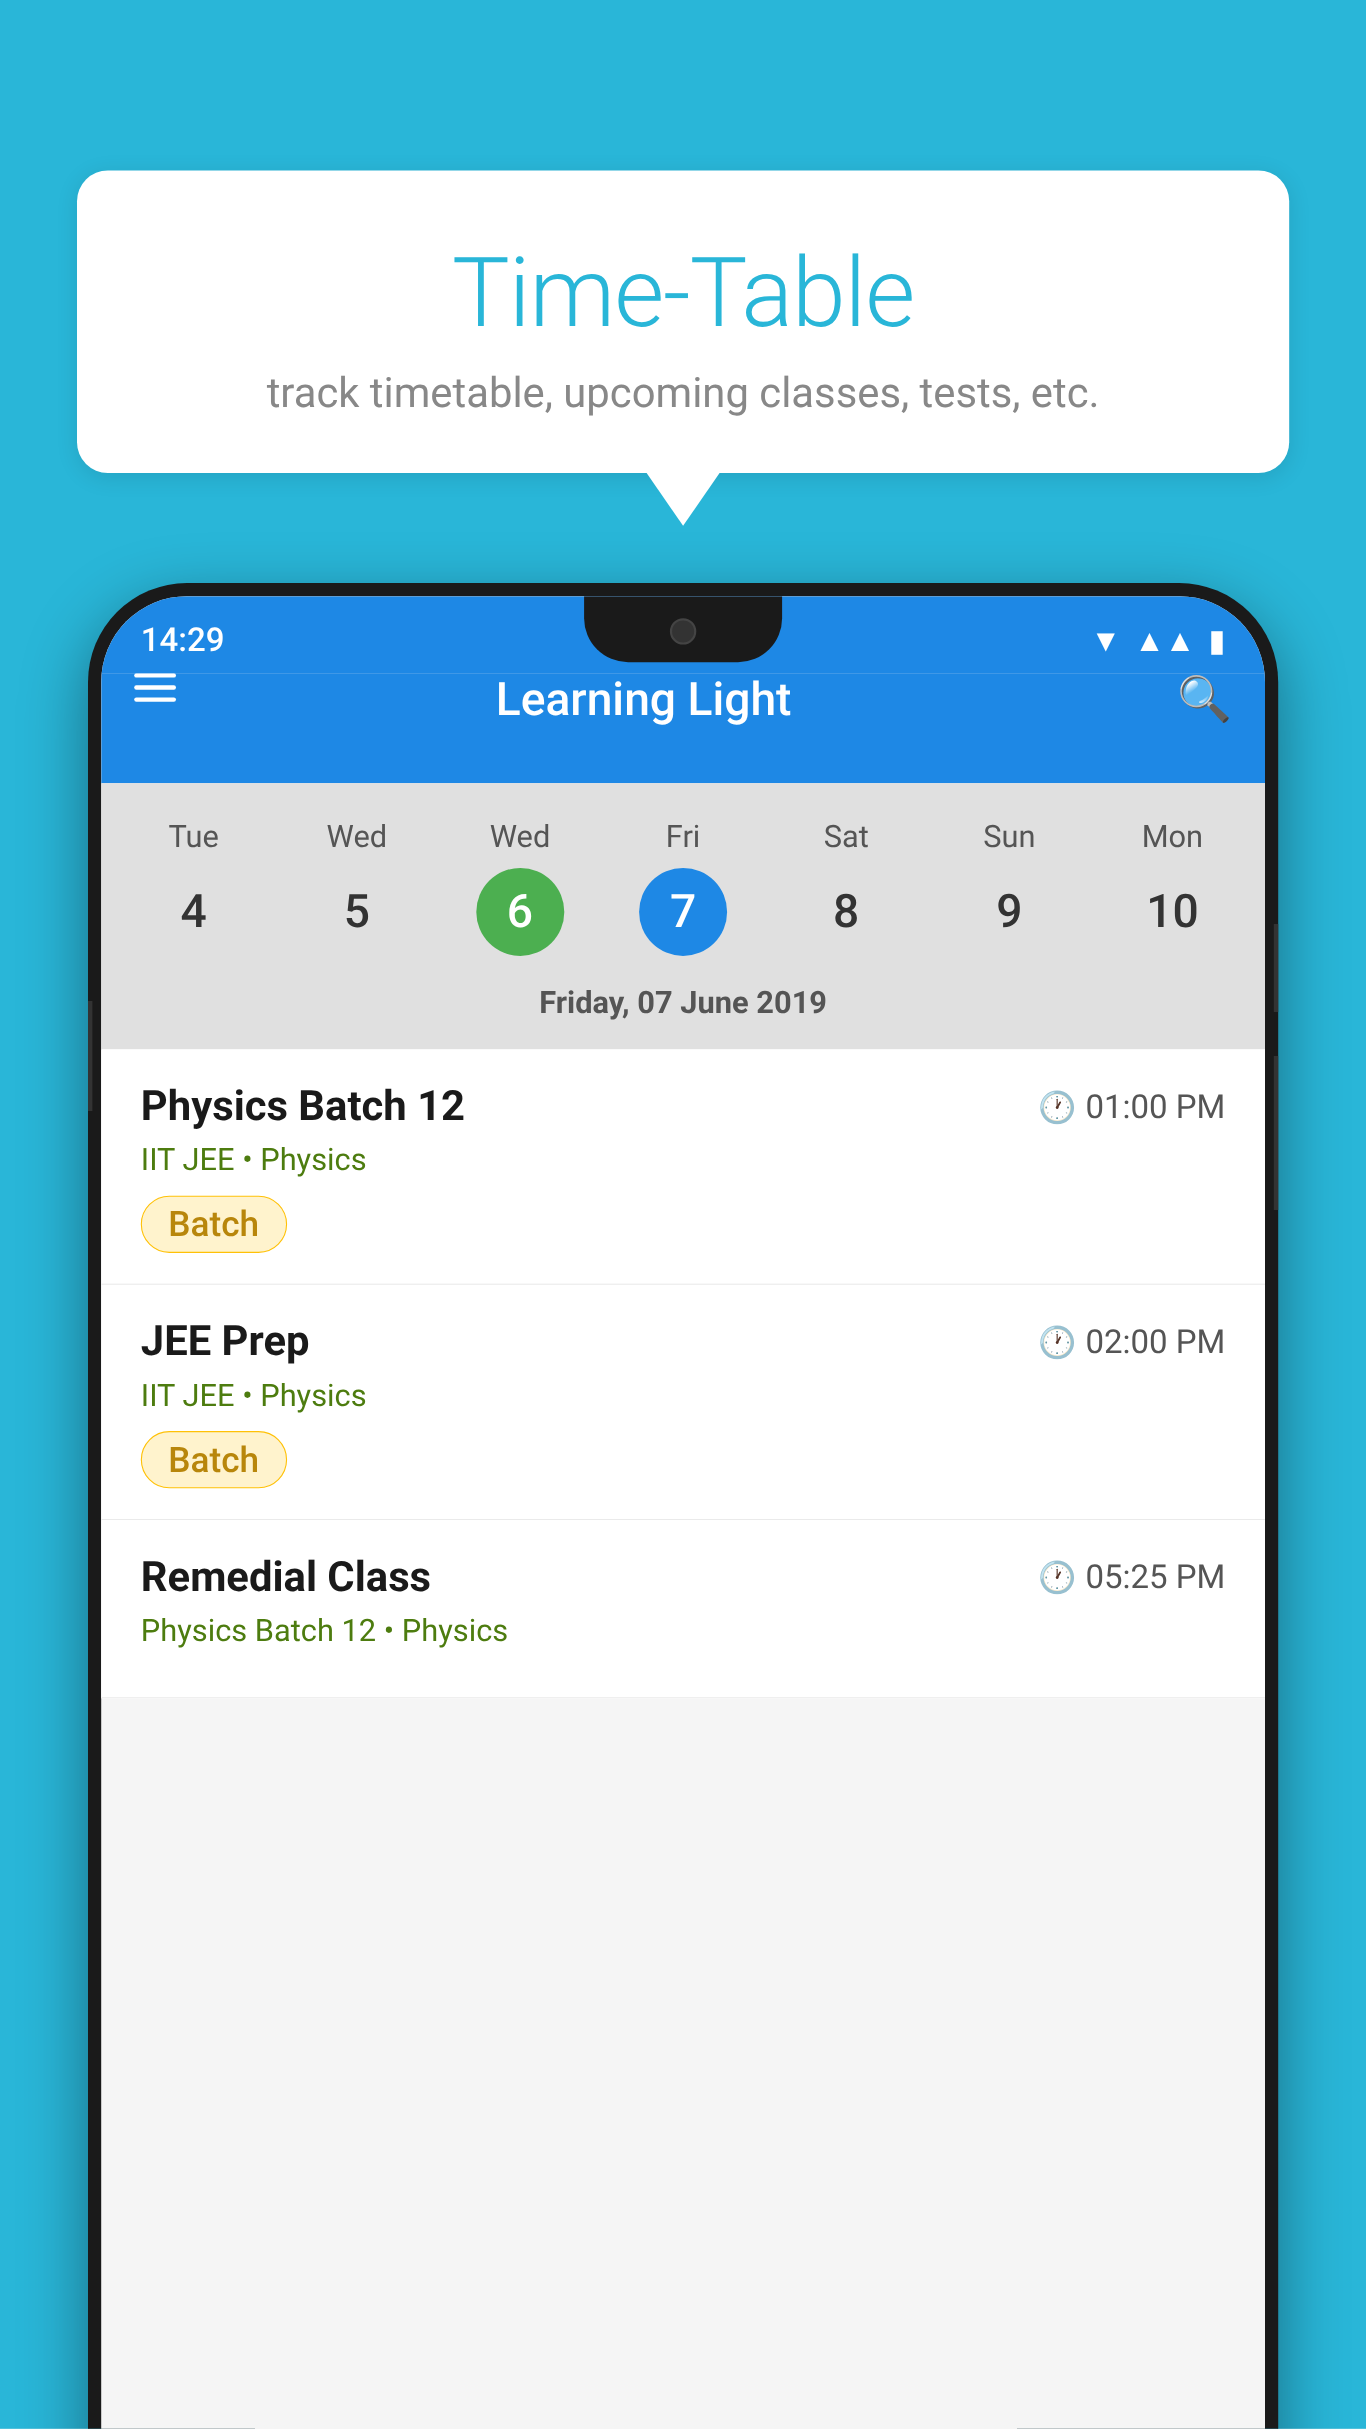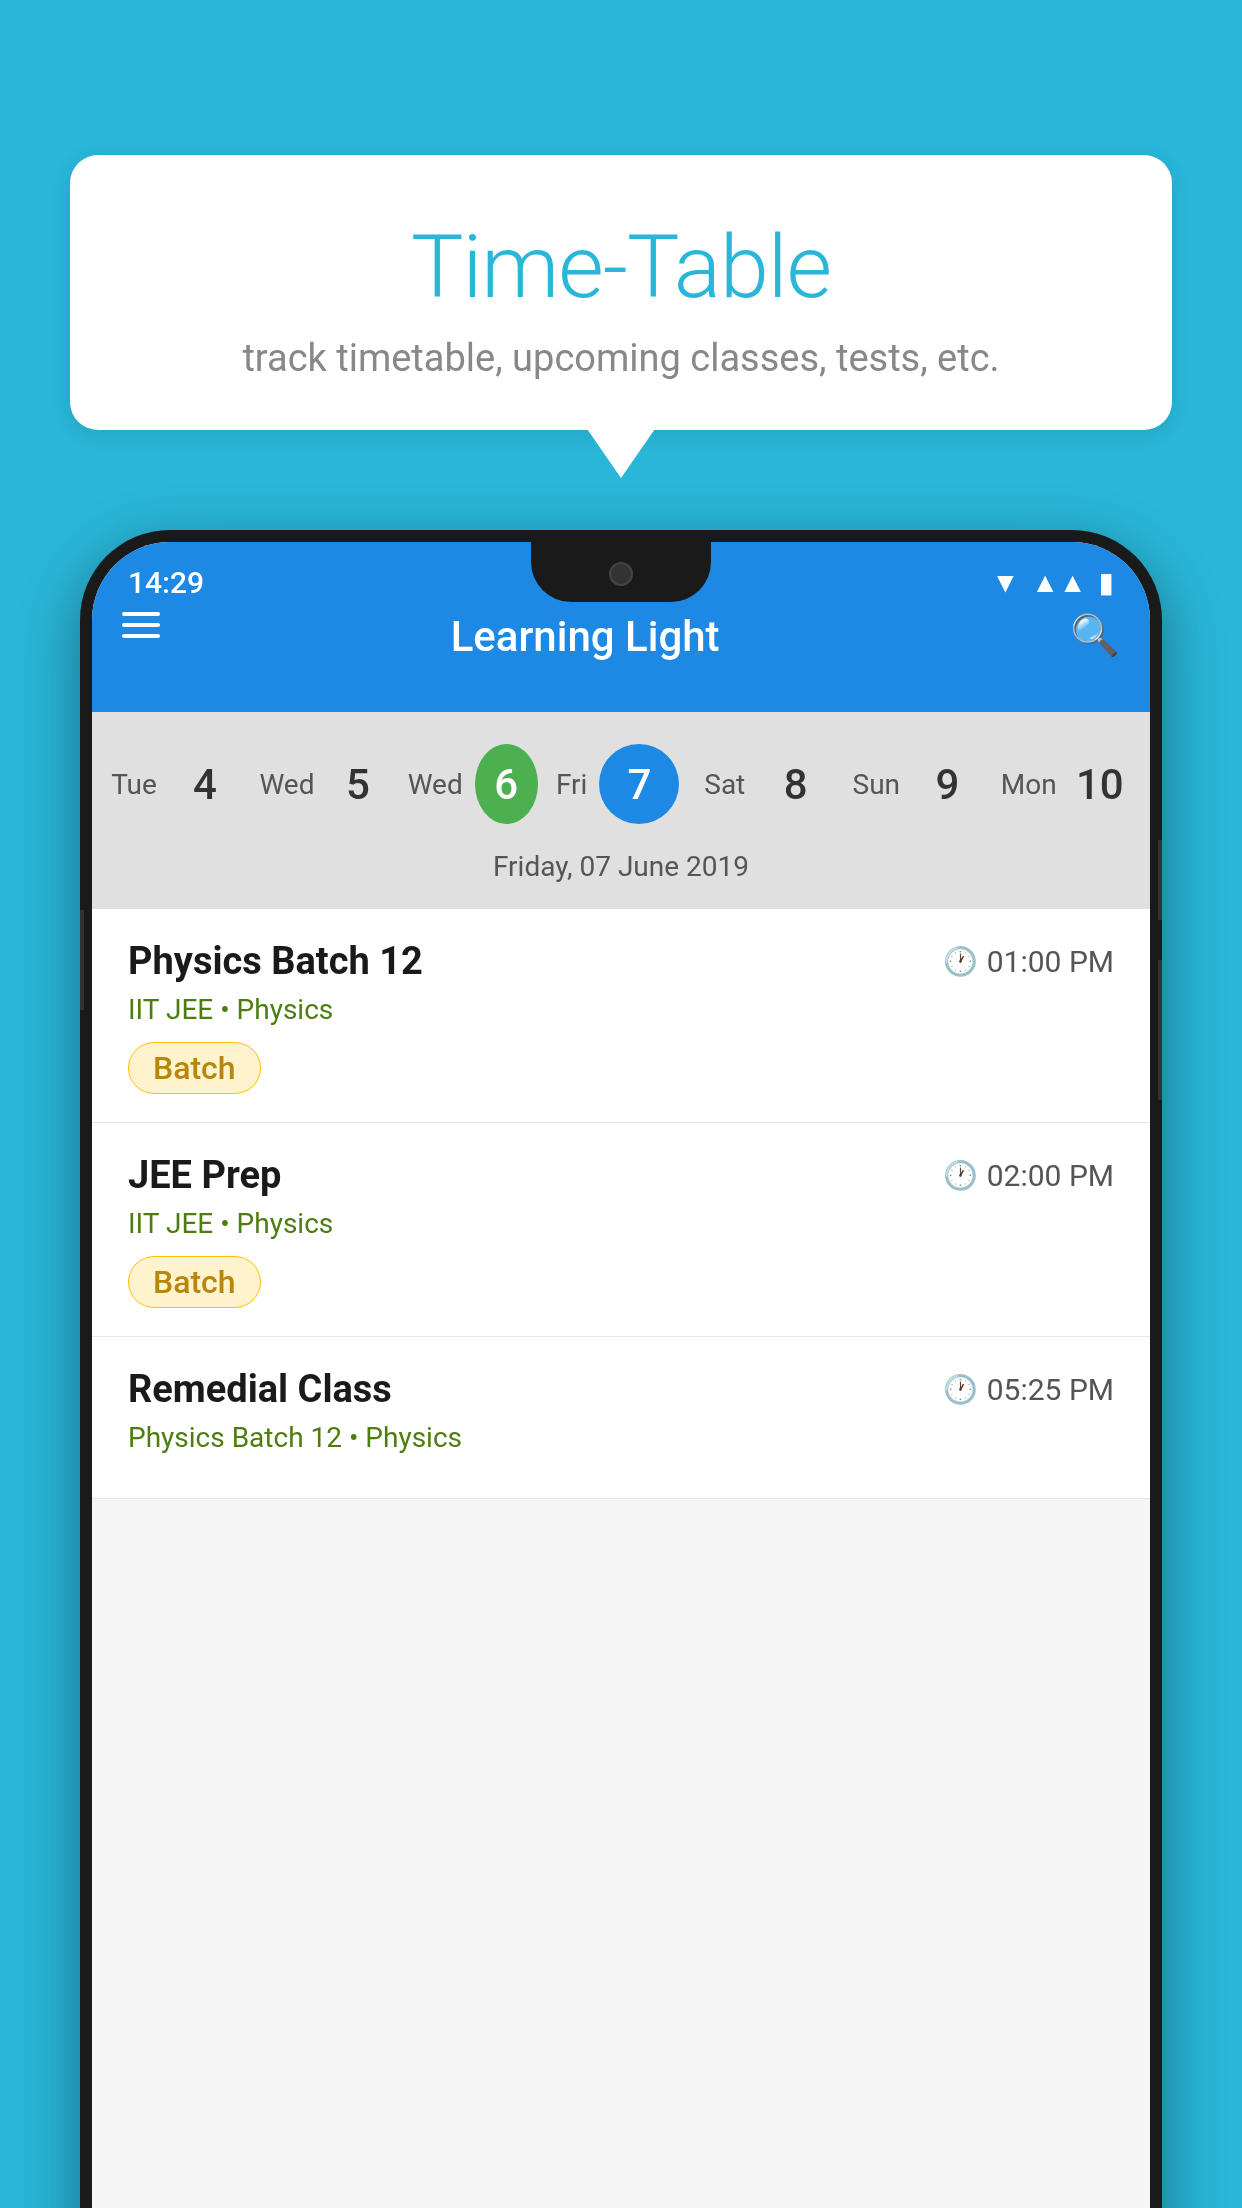--- a/index.html
+++ b/index.html
@@ -186,21 +186,21 @@
     }
 
     .days-row {
       display: flex;
       justify-content: space-around;
       padding: 12px 0;
     }
 
     .day-col {
       display: flex;
-      flex-direction: row;
+      flex-direction: column;
       align-items: center;
       gap: 12px;
       width: 130px;
     }
 
     .day-name {
       font-size: 28px;
       color: #555;
       font-weight: 400;
     }
@@ -225,20 +225,21 @@
     .day-num.selected {
       background: #1e88e5;
       color: white;
     }
 
     .date-label {
       text-align: center;
       padding: 14px 0 16px;
       font-size: 28px;
       color: #555;
+      font-weight: bold;
     }
 
     
     .schedule-list {
       background: white;
       overflow-y: auto;
     }
 
     .schedule-item {
       padding: 30px 36px 28px;

